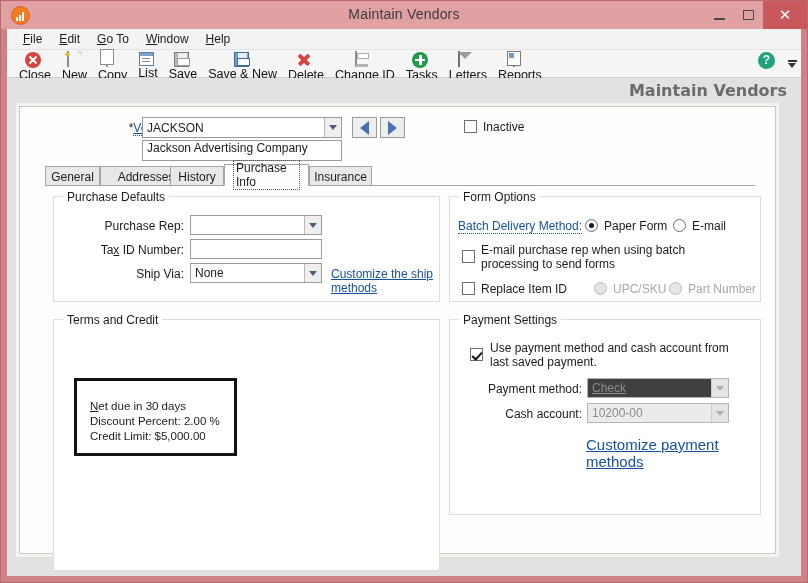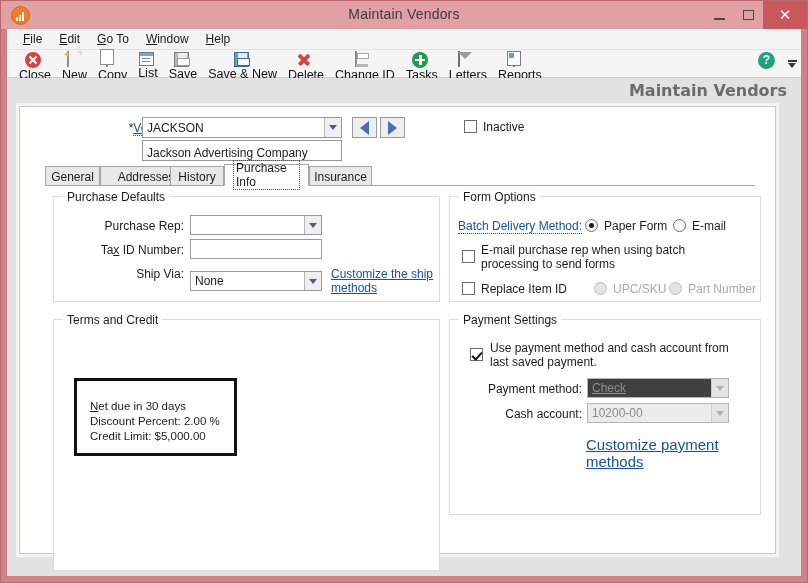--- a/index.html
+++ b/index.html
@@ -178,21 +178,21 @@
   }
 
   
   .fld-label { position:absolute; font-size:12px; color:#1c1c1c; text-align:right; }
   .fld-label u { text-decoration: underline; }
   .link-label { color:#1652a0; text-decoration: underline; cursor:pointer; }
   .dotted-link { border-bottom: 1px dotted #1652a0; }
 
   .textbox {
     position:absolute; background:#fff; border:1px solid #9a9a9a;
-    font-size:12px; color:#1c1c1c; padding-left:4px; display:flex; align-items:flex-end;
+    font-size:12px; color:#1c1c1c; padding-left:4px; display:flex; align-items:flex-start;
   }
   .combo {
     position:absolute; background:#fff; border:1px solid #9a9a9a;
     font-size:12px; color:#1c1c1c; display:flex; align-items:center;
   }
   .combo .val { padding-left:4px; flex:1; }
   .combo .arrow {
     width:17px; align-self:stretch; background:#efefef; border-left:1px solid #b6b6b6;
     display:flex; align-items:center; justify-content:center;
   }
@@ -415,21 +415,21 @@
               <i></i>
             </span>
         </div>
 
         <div class="fld-label" style="left:10px; top:46px; width:120px;">Ta<u>x</u> ID Number:</div>
         <div class="textbox" style="left:136px; top:42px; width:132px; height:20px;">
           <span></span>
         </div>
 
         <div class="fld-label" style="left:10px; top:70px; width:120px;">Ship Via:</div>
-        <div class="combo" style="left:136px; top:66px; width:132px; height:20px;margin-top:8px;">
+        <div class="combo" style="left:136px; top:66px; width:132px; height:20px;">
           <span class="val">None</span>
           <span class="arrow">
               <i></i>
             </span>
         </div>
         <div class="link-label" style="position:absolute; left:277px; top:70px; font-size:12px;">Customize the ship methods</div>
       </div>
 
       <div class="group" style="left:429px; top:89px; width:312px; height:106px;">
         <div class="gtitle">Form Options</div>

